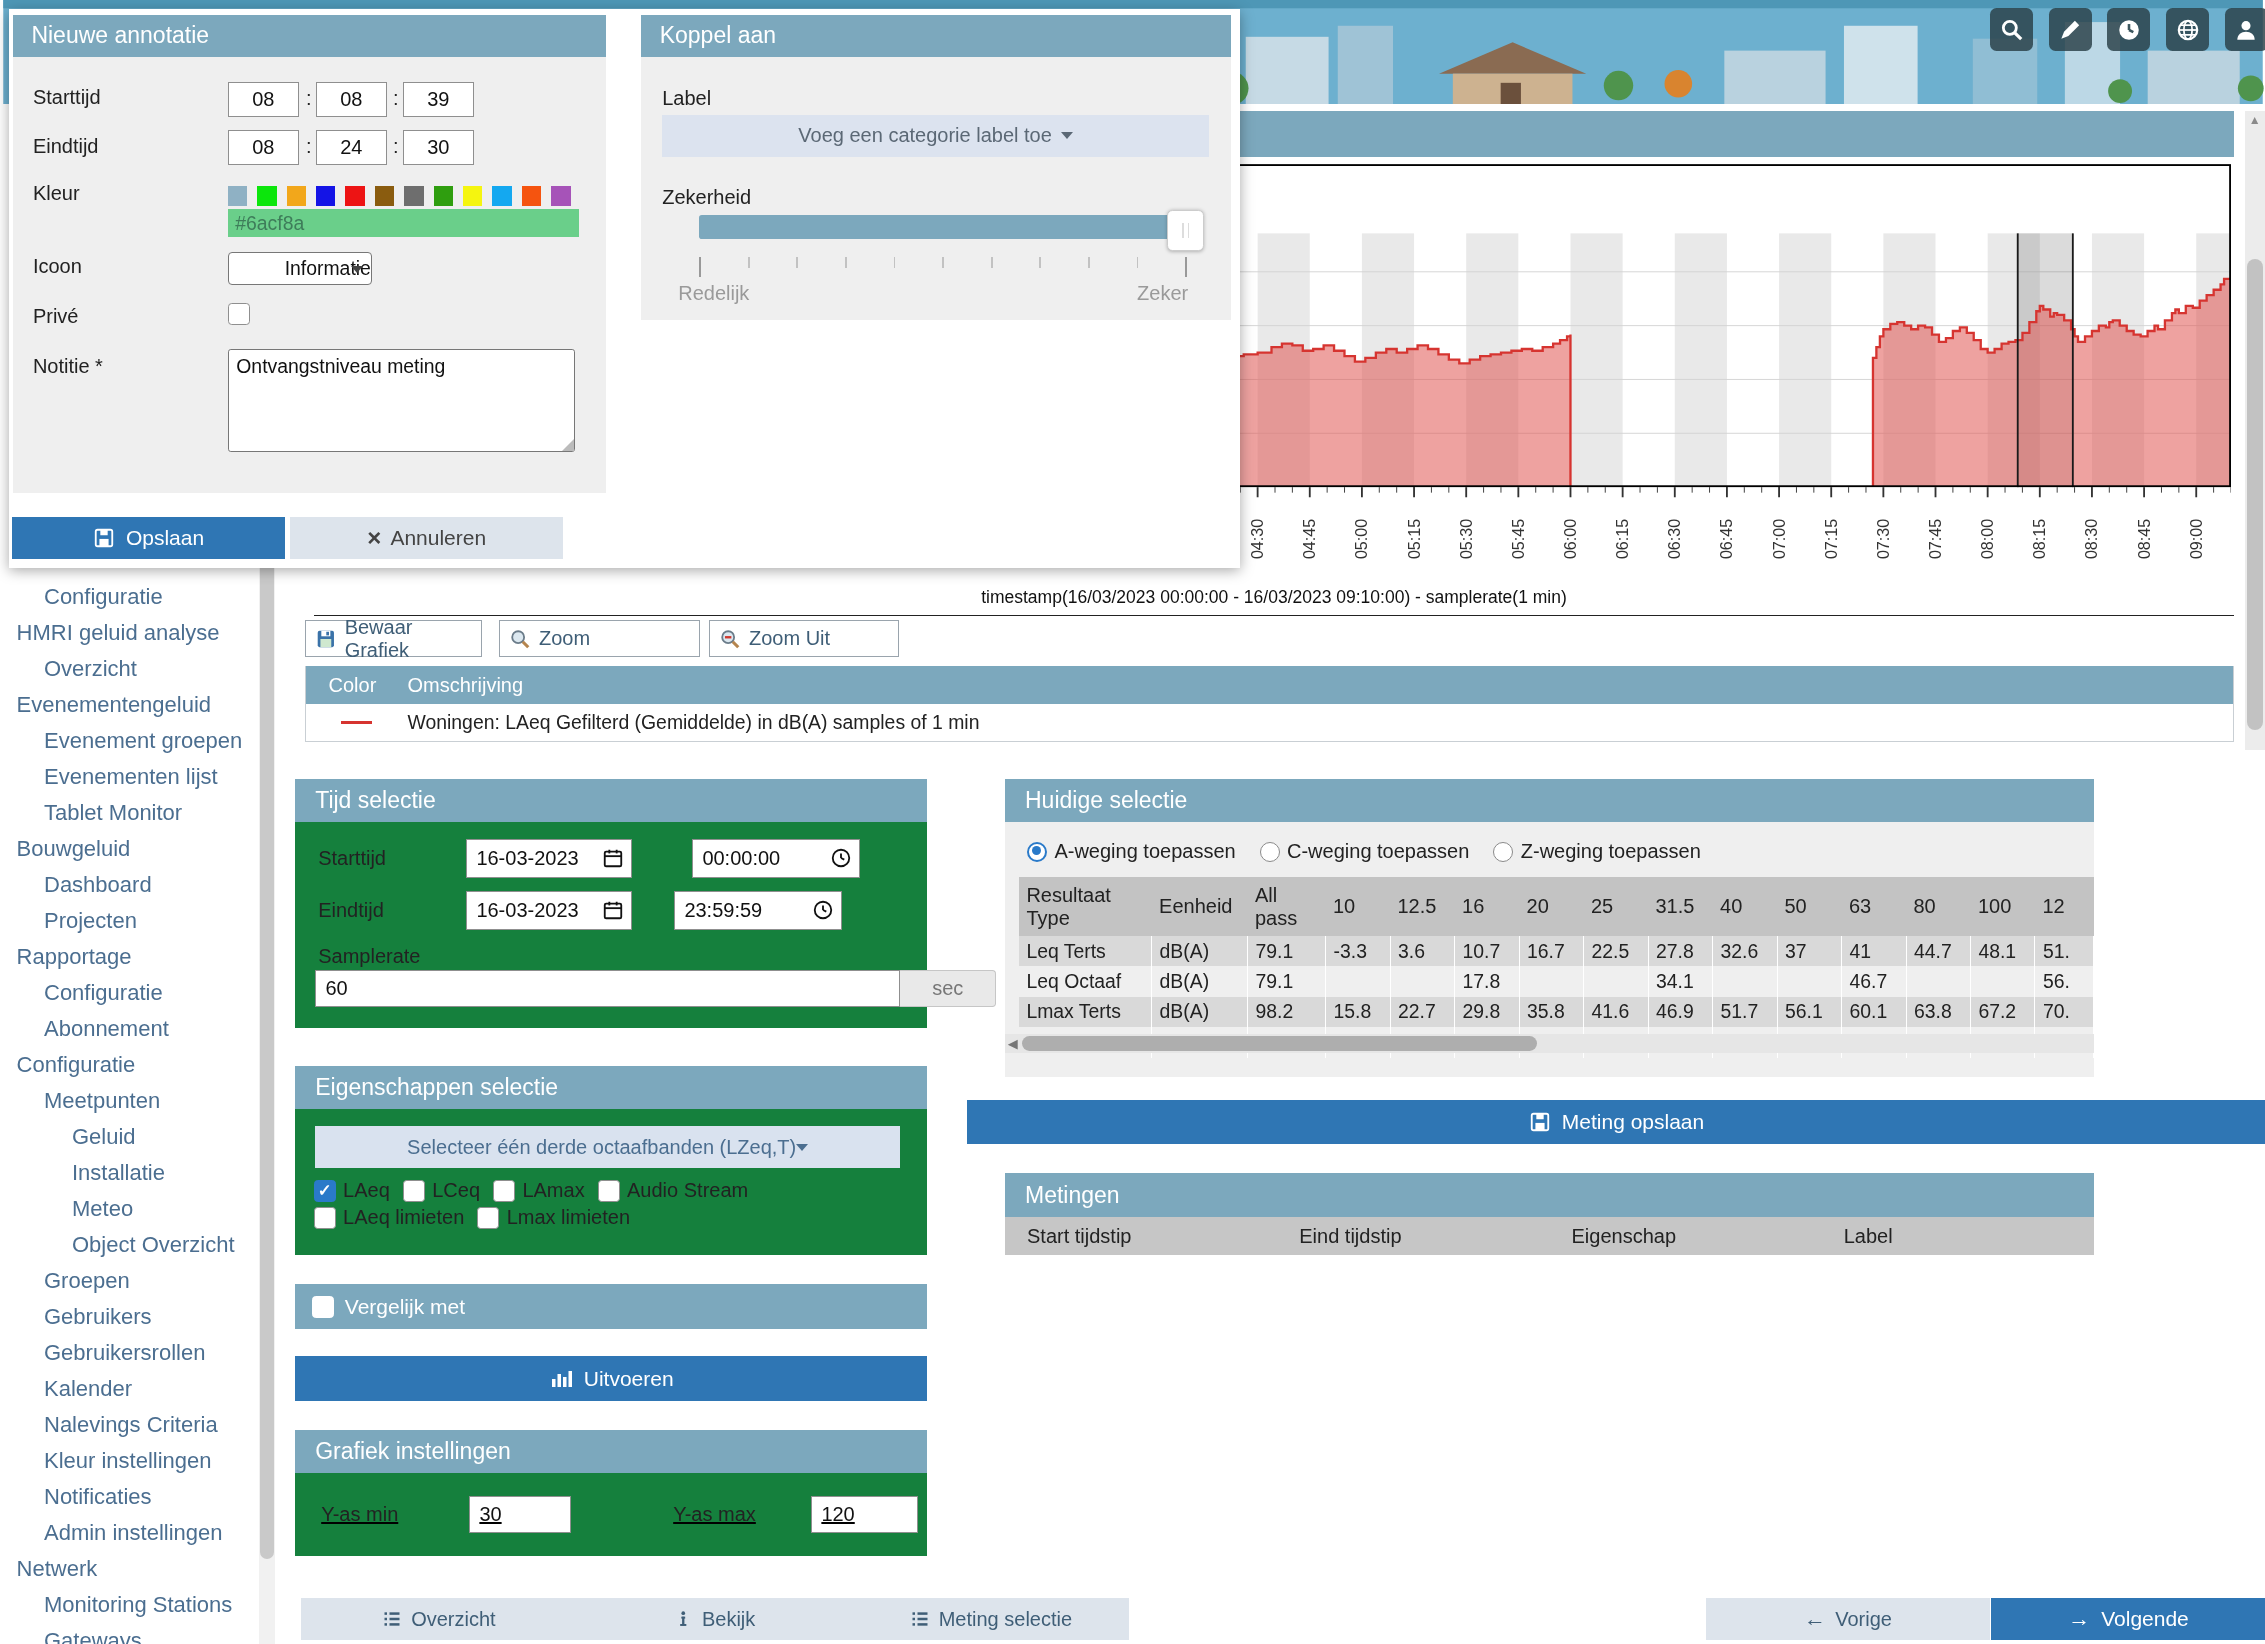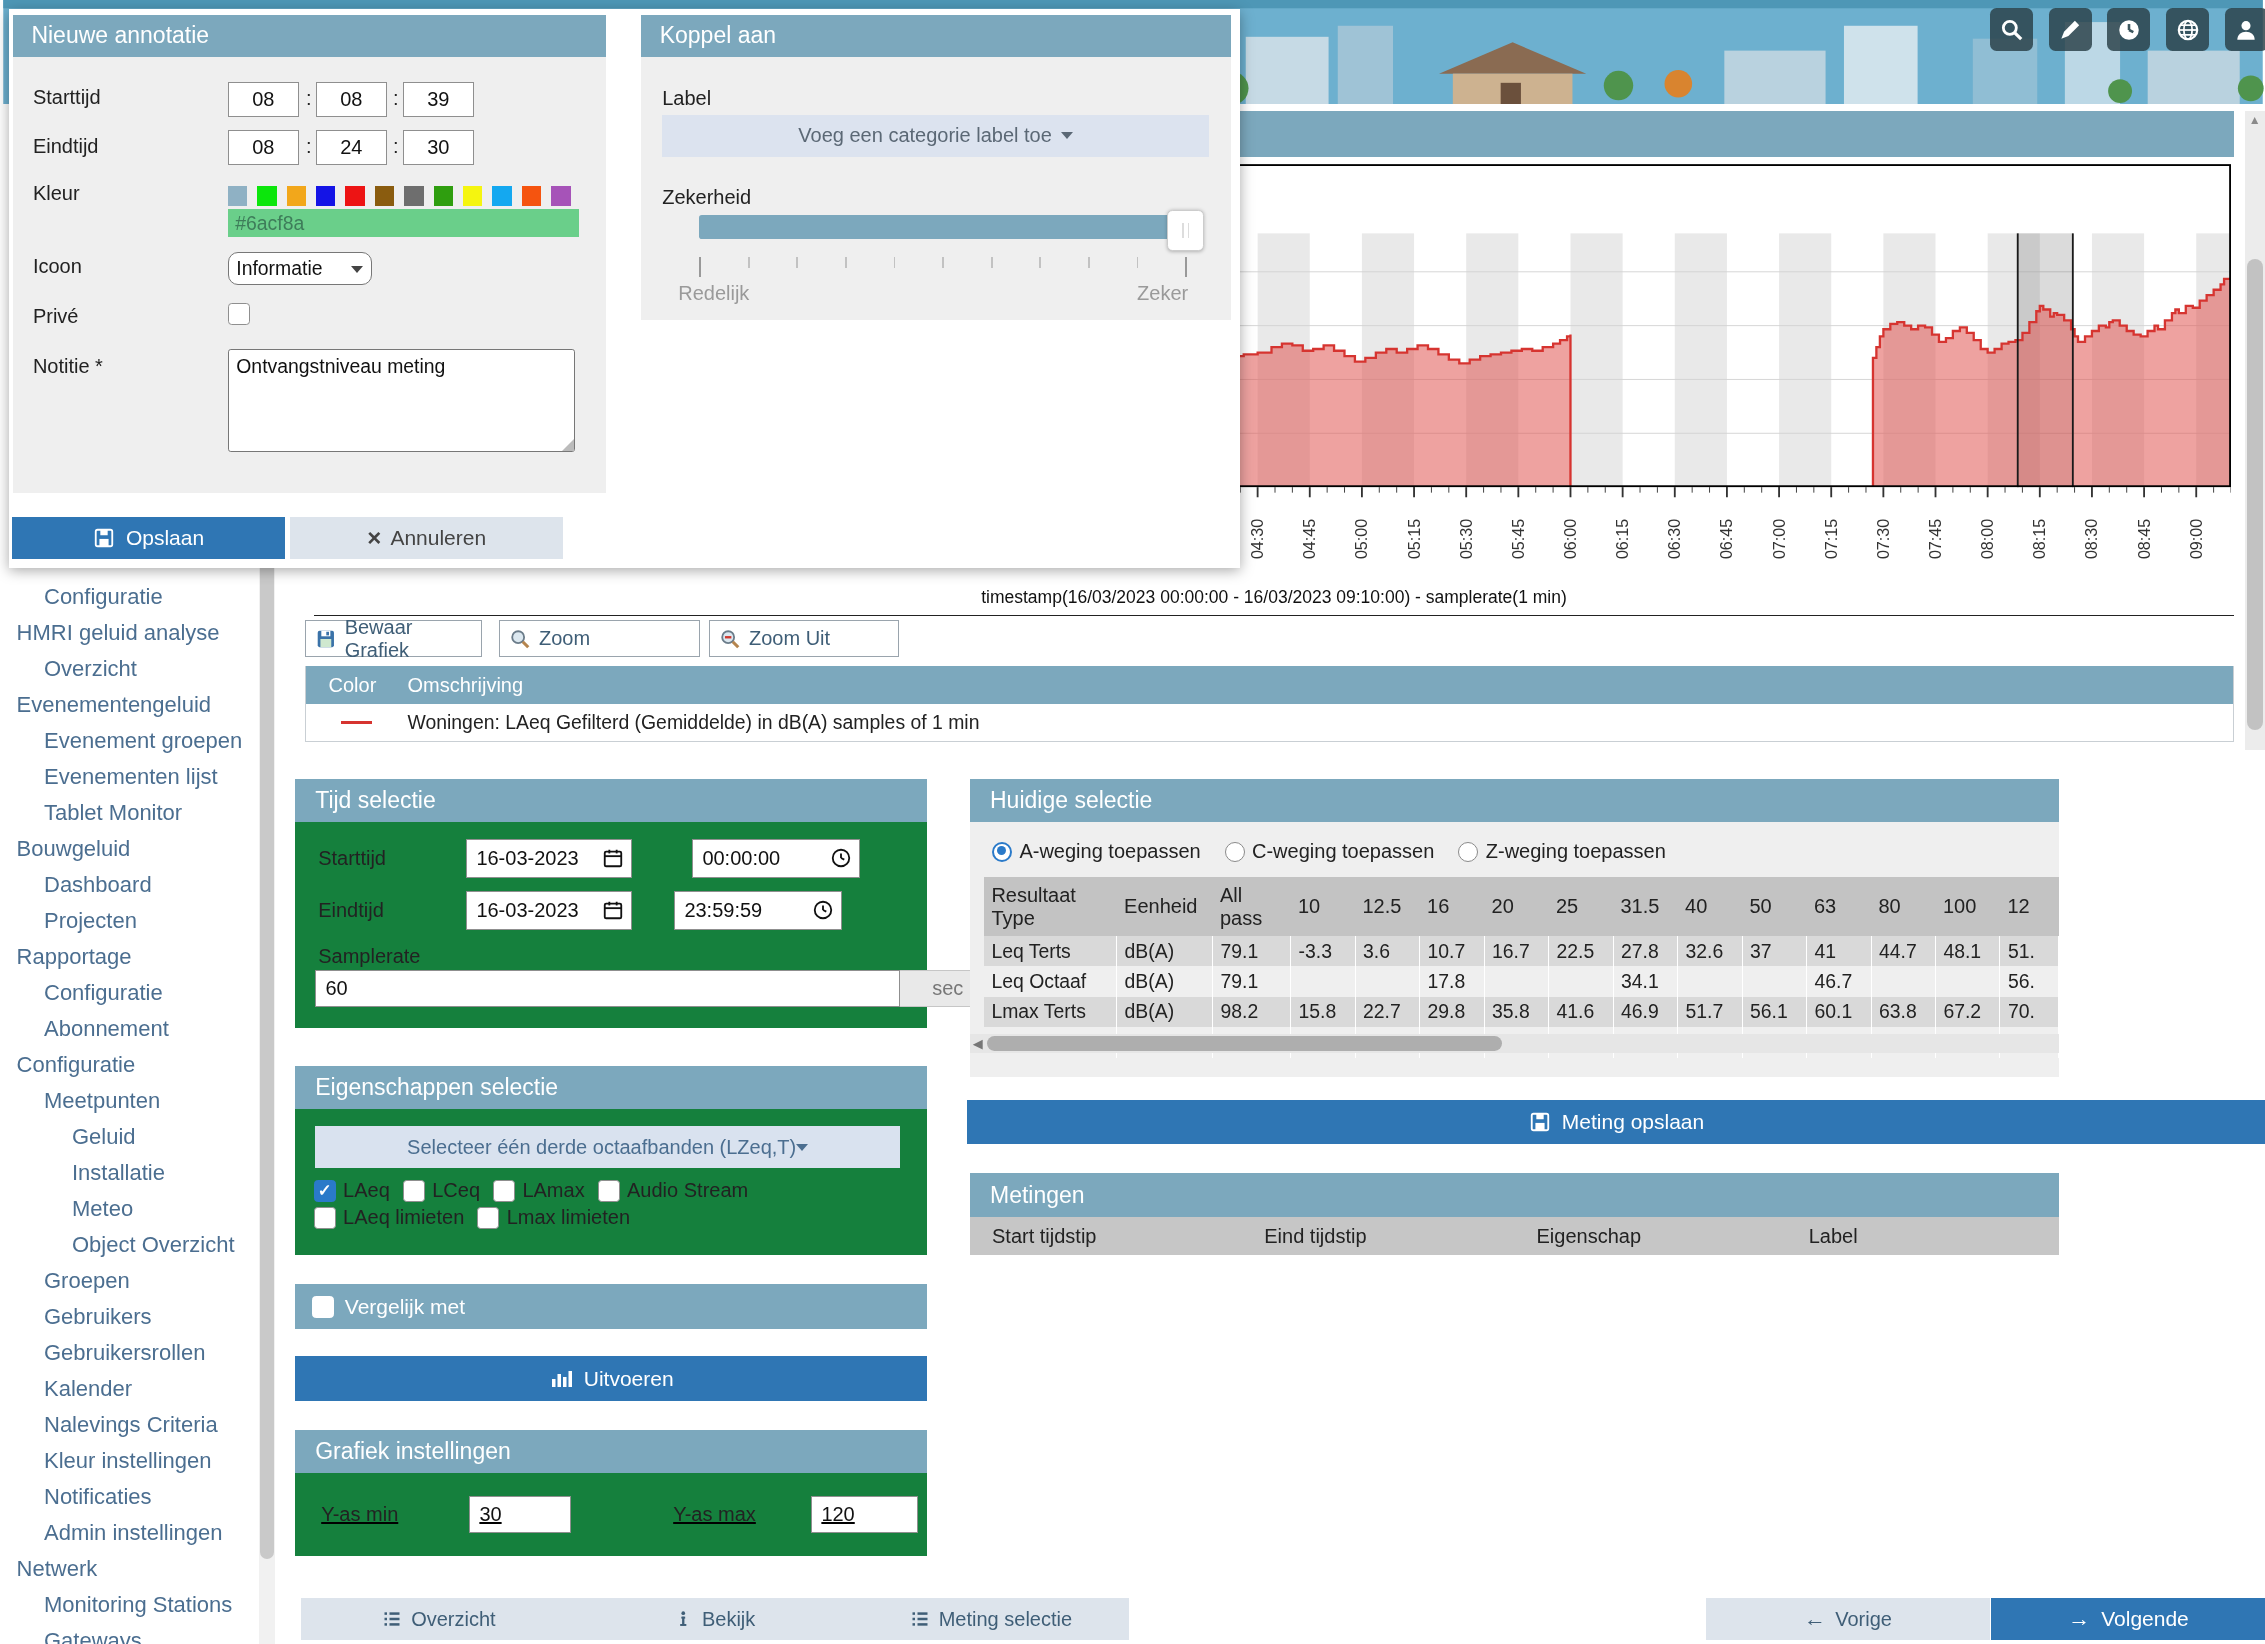--- a/index.html
+++ b/index.html
@@ -73,21 +73,21 @@
   #vergelijk .cb{border-color:#fff;}
   #vergelijk .cblab{color:#fff;font-size:21px;}
 
   .bluebtn{background:#2f76b4;color:#fff;display:flex;align-items:center;justify-content:center;gap:11px;font-size:21px;cursor:pointer;}
   #uitvoeren{position:absolute;left:9.2px;top:1252px;width:632px;height:45px;}
 
   #grafiek{top:1326px;height:126px;}
   #grafiek .trow{top:66px;}
 
   
-  .rp{position:absolute;left:684px;width:1089px;}
+  .rp{position:absolute;left:719px;width:1089px;}
   #huidige{top:675px;height:298px;background:#efefef;overflow:hidden;}
   #huidige .phead{height:43px;}
   #rad-row{position:absolute;left:22px;top:61px;display:flex;gap:24px;align-items:center;}
   .radwrap{display:flex;align-items:center;gap:7.4px;cursor:pointer;}
   .radio{width:20px;height:20px;border-radius:50%;background:#fff;border:1.8px solid #8a8a8a;position:relative;}
   .radio.sel{border:2.8px solid #2a7ac9;}
   .radio.sel::after{content:"";position:absolute;left:2.8px;top:2.8px;width:9.2px;height:9.2px;border-radius:50%;background:#2a7ac9;}
   .radlab{font-size:20px;color:#222;}
   #res-table{position:absolute;left:14px;top:98px;border-collapse:collapse;table-layout:fixed;}
   #res-table th{background:#c3c3c3;font-weight:normal;font-size:20px;color:#222;text-align:left;padding:6.5px 7.4px;height:34px;}
@@ -126,21 +126,21 @@
   #np-body{position:absolute;left:0;top:42px;right:0;bottom:0;background:#efefef;}
   #kp{position:absolute;left:632px;top:5.5px;width:590px;height:305px;}
   #kp-body{position:absolute;left:0;top:42px;right:0;bottom:0;background:#efefef;}
   .mlabel{position:absolute;font-size:20px;color:#222;}
   .tin{position:absolute;width:71px;height:35px;text-align:center;}
   .colon{position:absolute;font-size:20px;color:#222;}
   #swatches{position:absolute;left:215px;top:129px;display:flex;gap:10px;}
   .swatch{width:19.4px;height:20px;display:inline-block;cursor:pointer;}
   #colorbar{position:absolute;left:215px;top:152px;width:351px;height:28px;line-height:28px;padding-left:7.4px;font-size:19.4px;color:#3e7d5a;}
   #icoon-wrap{position:absolute;left:215px;top:195px;width:144px;}
-  #icoon-wrap select{width:144px;height:33px;background:#fff;border:0.9px solid #777;border-radius:10px;font-size:19.4px;color:#111;padding-left:7.4px;appearance:none;}
+  #icoon-wrap select{width:144px;height:33px;background:#fff;border:0.9px solid #777;border-radius:4px;font-size:19.4px;color:#111;padding-left:7.4px;appearance:none;text-align:right;}
   #icoon-wrap .caret{position:absolute;right:9.2px;top:14px;}
   .caret{display:inline-block;width:0;height:0;border-left:6.5px solid transparent;border-right:6.5px solid transparent;border-top:7.4px solid #444;}
   #prive-cb{position:absolute;left:215px;top:246px;}
   #notitie{position:absolute;left:215px;top:292px;width:347px;height:103px;resize:none;font-size:19.4px;color:#111;padding:5.5px 7.4px;border:0.9px solid #777;border-radius:2.8px;}
   #notitie-grip{position:absolute;left:549px;top:382px;width:0;height:0;border-left:12px solid transparent;border-bottom:12px solid #bbb;}
   #btn-opslaan{position:absolute;left:2.8px;top:508px;width:273px;height:42px;}
   #btn-annuleren{position:absolute;left:281px;top:508px;width:273px;height:42px;background:#dde4ec;color:#444;display:flex;align-items:center;justify-content:center;gap:9.2px;font-size:21px;cursor:pointer;}
   .xglyph{font-size:24px;font-weight:bold;}
   #kp-drop{position:absolute;left:21px;top:58px;width:547px;height:42px;background:#dce3ef;display:flex;align-items:center;justify-content:center;gap:9.2px;font-size:20px;color:#5b6875;cursor:pointer;}
   #kp-drop .caret{border-top-color:#5b6875;}

